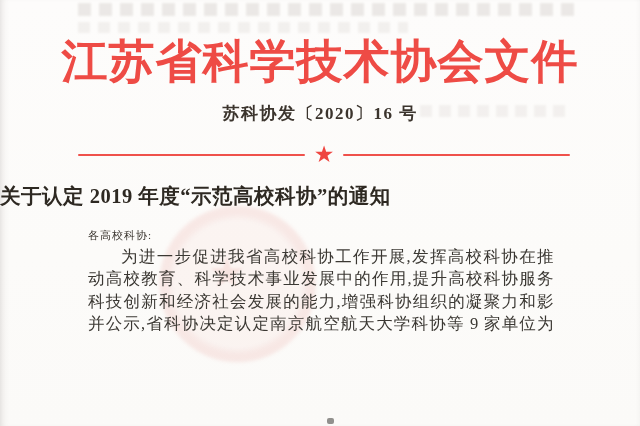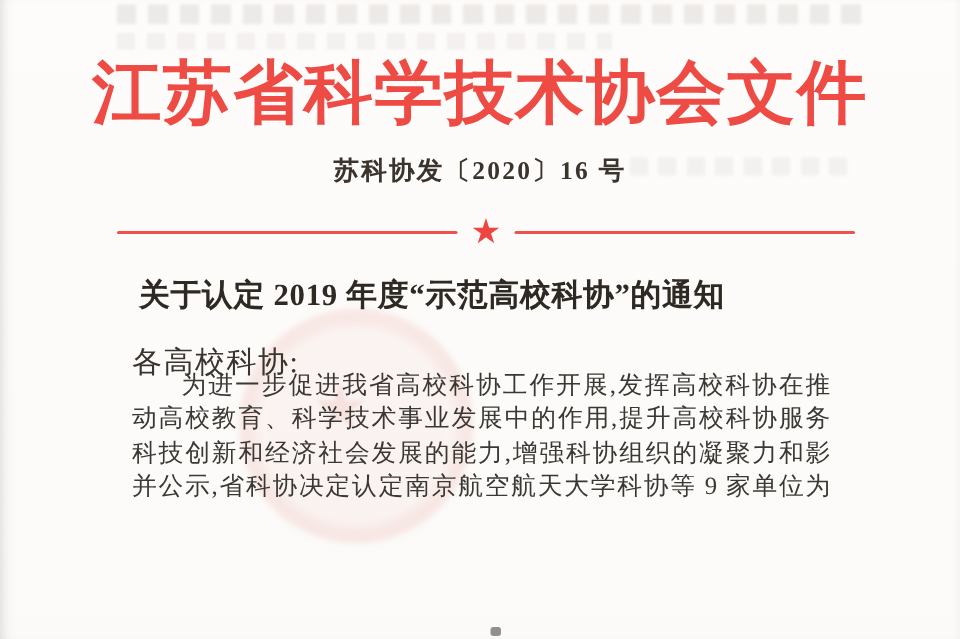--- a/index.html
+++ b/index.html
@@ -90,32 +90,31 @@
   .separator .star {
     font-size: 23px; line-height: 23px;
     color: #ef4540;
     margin: 0 9px;
     transform: translateY(-1px);
   }
 
   .notice-title {
     position: absolute;
     left: 0; top: 182px; width: 576px;
-    text-align: center;
     font-size: 20.5px;
     font-weight: bold;
     letter-spacing: .5px;
     color: #2e2922;
     white-space: nowrap;
   }
 
   .salutation {
     position: absolute;
     left: 88px; top: 228px;
-    font-size: 20px;
+    font-size: 11px;
     letter-spacing: 1px;
     color: #39342e;
   }
   .body-block {
     position: absolute;
     left: 88px; top: 246px; width: 466px;
     font-size: 16.5px;
     color: #3b3833;
   }
   .body-line {

